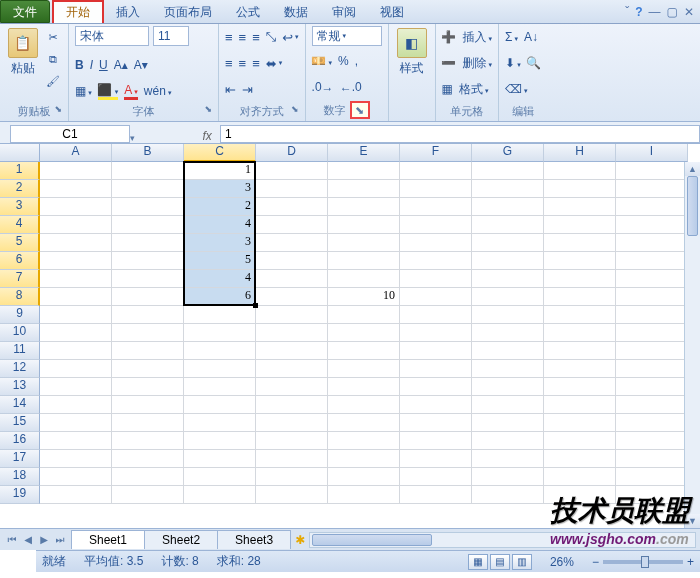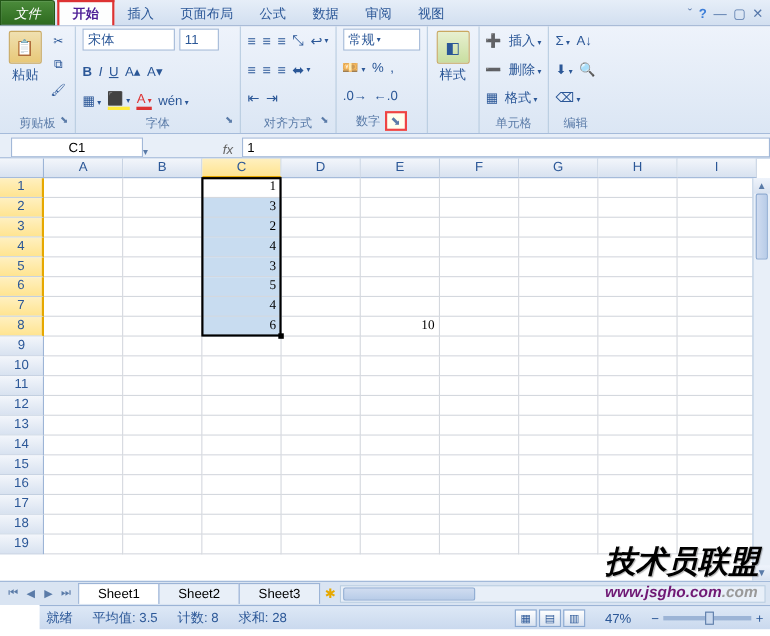--- a/index.html
+++ b/index.html
@@ -1,21 +1,21 @@
 <!DOCTYPE html>
 <html><head>
 <meta charset="utf-8">
 <style>
 * { box-sizing: border-box; margin: 0; padding: 0; font-family: "Microsoft YaHei", SimSun, Arial, sans-serif; }
 body { width: 700px; height: 578px; overflow: hidden; background: #fff; position: relative; }
 
 .tabs { height: 24px; display: flex; align-items: stretch; background: linear-gradient(#e6eef8, #d2dff0); border-bottom: 1px solid #8ba3c8; font-size: 12px; }
 .tab { padding: 4px 12px; color: #2b5797; cursor: pointer; }
-.tab-file { background: linear-gradient(#4b8b3b, #2e6b1f); color: #fff; border-top-right-radius: 3px; border: 1px solid #235617; margin-right: 2px; padding: 3px 12px; font-style: italic; }
-.tab-start { background: #fdfefe; color: #4c1d95; border: 2px solid #d33; border-bottom: none; padding: 2px 12px; font-weight: bold; }
+.tab-file { background: linear-gradient(#4b8b3b, #2e6b1f); color: #fff; border-top-right-radius: 3px; border: 1px solid #235617; margin-right: 2px; padding: 3px 12px; }
+.tab-start { background: #fdfefe; color: #a16207; border: 2px solid #d33; border-bottom: none; padding: 2px 12px; }
 .title-icons { margin-left: auto; display: flex; gap: 6px; align-items: center; padding-right: 6px; color: #5577aa; }
 .title-icons span { font-size: 12px; }
 
 .ribbon { height: 98px; background: linear-gradient(#eef3fb, #dbe6f4); border-bottom: 1px solid #9cb4d6; display: flex; font-size: 12px; color: #2b5797; }
 .group { display: flex; flex-direction: column; border-right: 1px solid #b8cce0; padding: 2px 6px 0 6px; }
 .group-body { flex: 1; display: flex; gap: 4px; align-items: flex-start; }
 .group-label { text-align: center; font-size: 11px; color: #5a7ba8; padding: 2px 0; position: relative; }
 .group-label.launcher::after { content: "⬊"; position: absolute; right: 0; font-size: 9px; color: #5a7ba8; }
 .launch-box { border: 2px solid #e44; background: #ffe; padding: 2px; display:flex; align-items:center; justify-content:center; width:20px; height:18px; }
 
@@ -109,21 +109,21 @@
         <span class="small-btn">⧉</span>
         <span class="small-btn">🖌</span>
       </div>
     </div>
     <div class="group-label launcher">剪贴板</div>
   </div>
 
   <div class="group" style="min-width:150px;">
     <div class="group-body" style="flex-direction:column;gap:4px;">
       <div class="font-top">
-        <div class="selectbox" style="width:84px;">宋体</div>
+        <div class="selectbox" style="width:74px;">宋体</div>
         <div class="selectbox" style="width:36px;">11</div>
       </div>
       <div class="btn-row">
         <span style="font-weight:bold;">B</span>
         <span style="font-style:italic;">I</span>
         <span style="text-decoration:underline;">U</span>
         <span>A▴</span>
         <span>A▾</span>
       </div>
       <div class="btn-row">
@@ -508,21 +508,21 @@
   <span>就绪</span>
   <span><span>平均值:</span> <span>3.5</span></span>
   <span><span>计数:</span> <span>8</span></span>
   <span><span>求和:</span> <span>28</span></span>
   <span class="spacer"></span>
   <div class="view-btns">
     <div class="view-btn">▦</div>
     <div class="view-btn">▤</div>
     <div class="view-btn">▥</div>
   </div>
-  <span>47%</span>
+  <span>26%</span>
   <div class="zoom">
     <span>−</span>
     <div class="zoom-track">
         <div class="zoom-thumb"></div>
       </div>
     <span>+</span>
   </div>
 </div>
 
 <div class="watermark">

